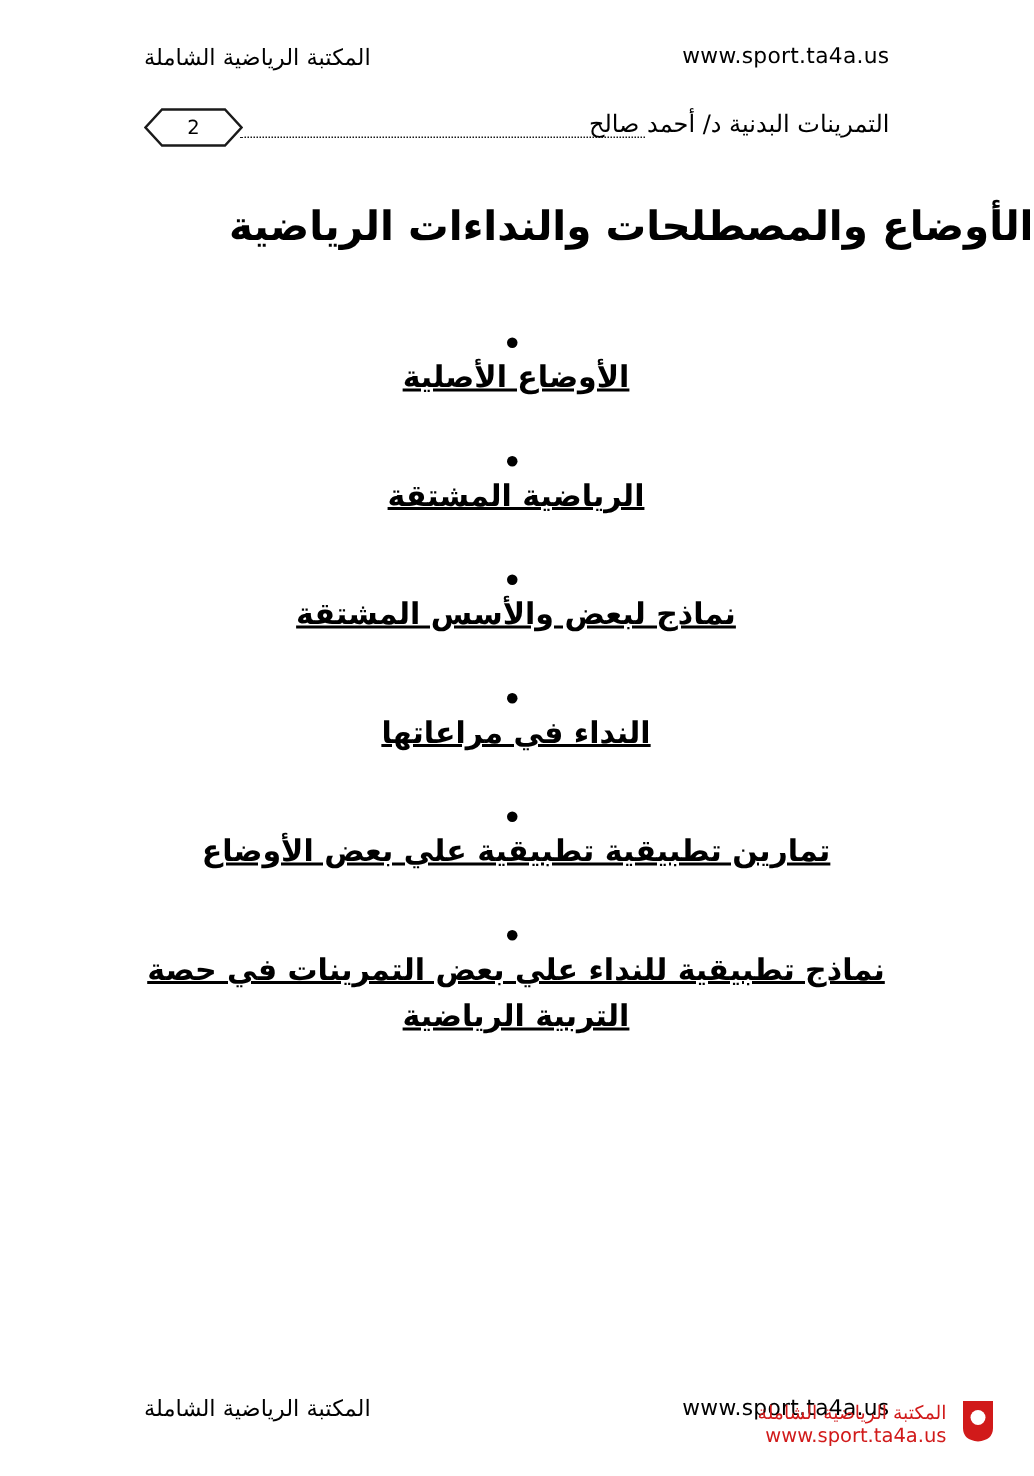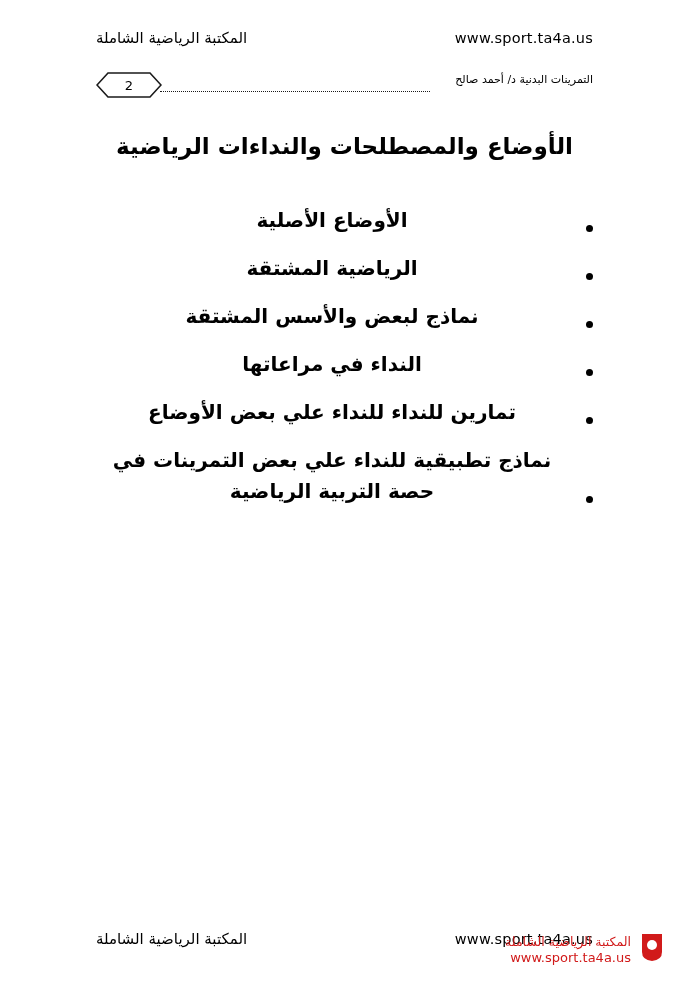--- a/index.html
+++ b/index.html
@@ -82,55 +82,55 @@
     position: absolute;
     left: 160px;
     top: 19px;
     width: 270px;
     border-bottom: 1.6px dotted #1a1a1a;
   }
   .chapter-line {
     position: absolute;
     right: 96px;
     top: 1px;
-    font-size: 11px;
+    font-size: 16px;
     font-family: "DejaVu Sans", sans-serif;
     color: #000;
     white-space: nowrap;
   }
 
   
   .doc-title {
     position: absolute;
     top: 118px;
     left: 0;
     width: 689px;
-    text-align: center;
     font-family: "DejaVu Sans", sans-serif;
     font-weight: bold;
-    font-size: 23px;
+    font-size: 27px;
     color: #000;
     letter-spacing: -0.5px;
   }
 
   
   .toc {
     position: absolute;
     top: 205px;
     right: 88px;
     width: 520px;
     list-style: none;
     margin: 0;
     padding: 0;
   }
   .toc-item {
     display: flex;
-    flex-direction: row;
-    align-items: flex-end;
+    flex-direction: column;
+    align-items: center;
     margin-bottom: 17px;
+    text-decoration: underline;
   }
   .bullet {
     flex: 0 0 auto;
     width: 24px;
     padding-top: 12px;
     text-align: center;
   }
   .bullet i {
     display: inline-block;
     width: 7px;
@@ -229,21 +229,21 @@
     <li class="toc-item">
       <span class="bullet"><i></i></span>
       <span class="toc-text">نماذج لبعض والأسس المشتقة</span>
     </li>
     <li class="toc-item">
       <span class="bullet"><i></i></span>
       <span class="toc-text">النداء في مراعاتها</span>
     </li>
     <li class="toc-item">
       <span class="bullet"><i></i></span>
-      <span class="toc-text">تمارين للنداء للنداء علي بعض الأوضاع</span>
+      <span class="toc-text">تمارين تطبيقية تطبيقية علي بعض الأوضاع</span>
     </li>
     <li class="toc-item">
       <span class="bullet"><i></i></span>
       <span class="toc-text">نماذج تطبيقية للنداء علي بعض التمرينات في حصة التربية الرياضية</span>
     </li>
   </ul>
 
   <div class="footer-row">
     <span class="site-url">www.sport.ta4a.us</span>
     <span class="library-name">المكتبة الرياضية الشاملة</span>

